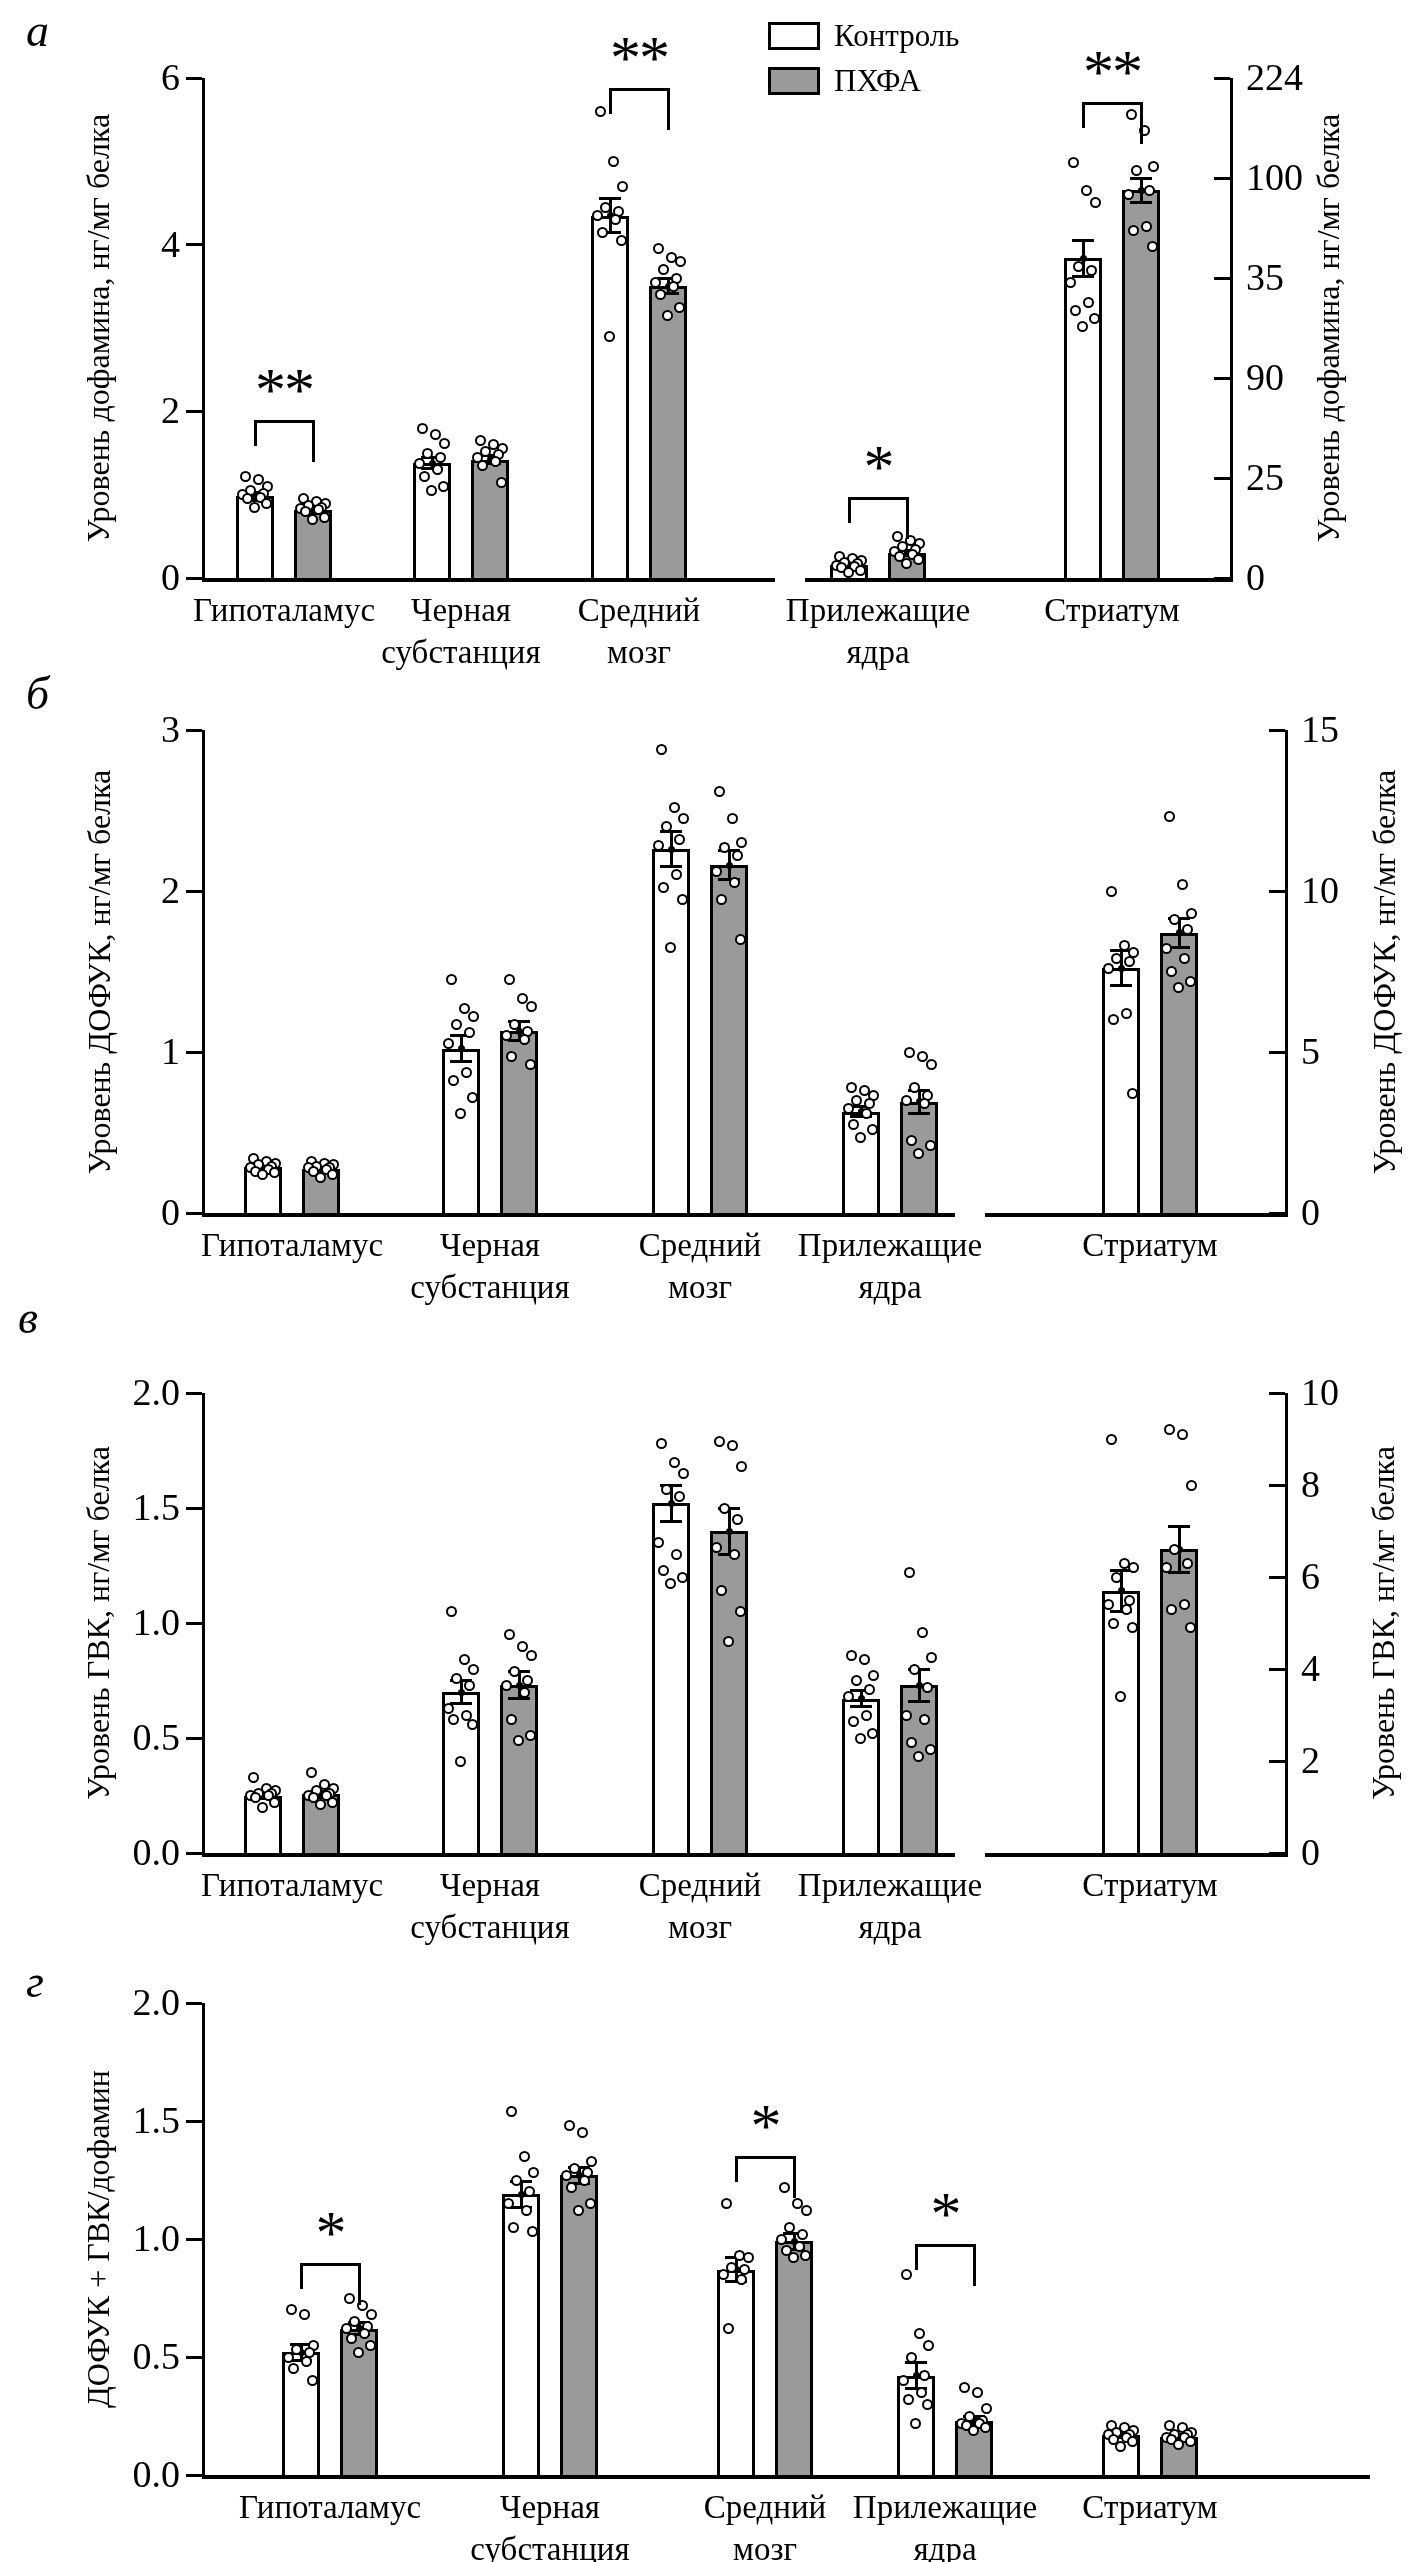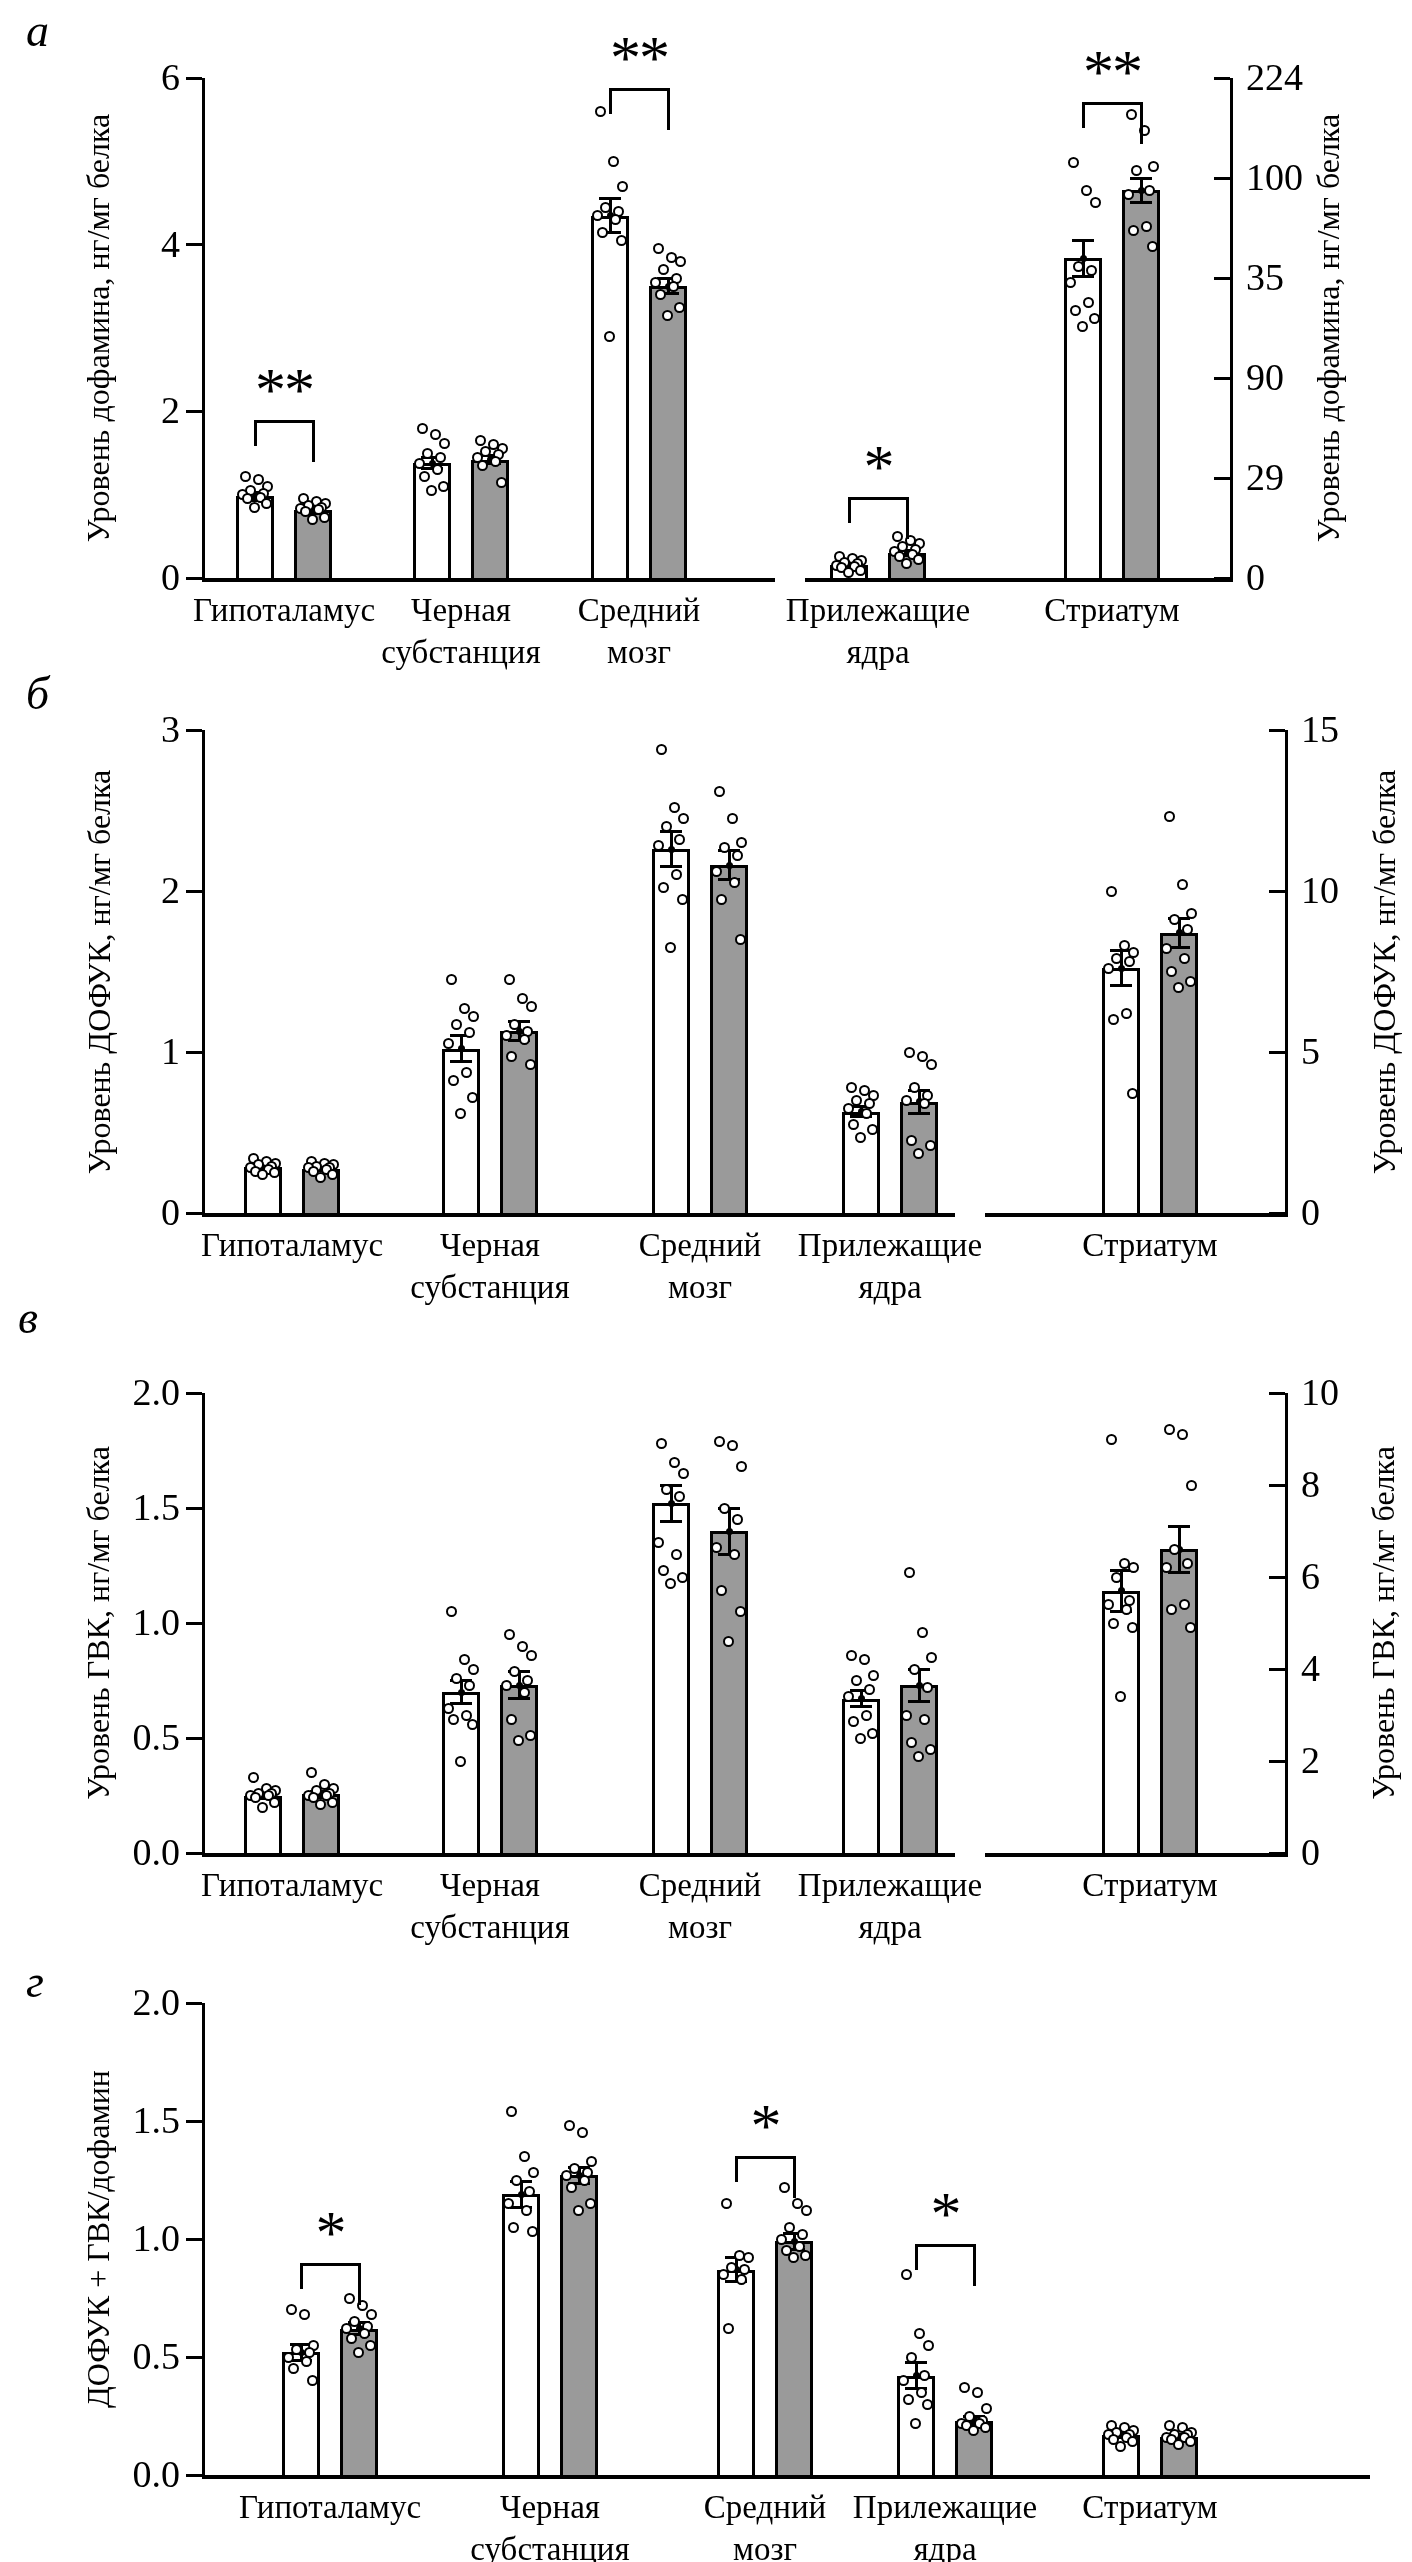--- a/index.html
+++ b/index.html
@@ -32,36 +32,46 @@
   .legend{position:absolute;left:768px;top:20px;}
   .legend-item{display:flex;align-items:center;margin-bottom:14px;}
   .swatch{display:inline-block;width:46px;height:22px;border:3px solid #000;box-sizing:content-box;margin-right:14px;}
   .legend-label{font-size:31px;line-height:1;}
 </style>
 </head>
 <body>
 
 <div id="figure">
   <div class="panel" id="p0">
+    <div class="legend">
+      <div class="legend-item">
+        <span class="swatch control" style="background: rgb(255, 255, 255);"></span>
+        <span class="legend-label">Контроль</span>
+      </div>
+      <div class="legend-item">
+        <span class="swatch pcpa" style="background: rgb(154, 154, 154);"></span>
+        <span class="legend-label">ПХФА</span>
+      </div>
+    </div>
   <div class="panel-letter" style="left: 26px; top: 8px;">а</div>
       <div class="axis-line" style="left: 202px; top: 78px; height: 504px;"></div>
       <div class="tick-mark" style="left: 186px; top: 576.5px;"></div>
       <div class="tick-label left" style="left: 40px; top: 557px;">0</div>
       <div class="tick-mark" style="left: 186px; top: 409.833px;"></div>
       <div class="tick-label left" style="left: 40px; top: 390.333px;">2</div>
       <div class="tick-mark" style="left: 186px; top: 243.167px;"></div>
       <div class="tick-label left" style="left: 40px; top: 223.667px;">4</div>
       <div class="tick-mark" style="left: 186px; top: 76.5px;"></div>
       <div class="tick-label left" style="left: 40px; top: 57px;">6</div>
       <div class="axis-title" style="left: -178px; top: 307px; width: 560px; height: 42px;">Уровень дофамина, нг/мг белка</div>
       <div class="axis-line" style="left: 1230px; top: 78px; height: 504px;"></div>
       <div class="tick-mark" style="left: 1214px; top: 576.5px;"></div>
       <div class="tick-label right" style="left: 1246px; top: 557px;">0</div>
       <div class="tick-mark" style="left: 1214px; top: 476.5px;"></div>
-      <div class="tick-label right" style="left: 1246px; top: 457px;">29</div>
+      <div class="tick-label right" style="left: 1246px; top: 457px;">25</div>
       <div class="tick-mark" style="left: 1214px; top: 376.5px;"></div>
       <div class="tick-label right" style="left: 1246px; top: 357px;">90</div>
       <div class="tick-mark" style="left: 1214px; top: 276.5px;"></div>
       <div class="tick-label right" style="left: 1246px; top: 257px;">35</div>
       <div class="tick-mark" style="left: 1214px; top: 176.5px;"></div>
       <div class="tick-label right" style="left: 1246px; top: 157px;">100</div>
       <div class="tick-mark" style="left: 1214px; top: 76.5px;"></div>
       <div class="tick-label right" style="left: 1246px; top: 57px;">224</div>
       <div class="axis-title" style="left: 1052px; top: 307px; width: 560px; height: 42px;">Уровень дофамина, нг/мг белка</div>
       <div class="baseline" style="left: 205px; top: 578px; width: 570px;"></div>

